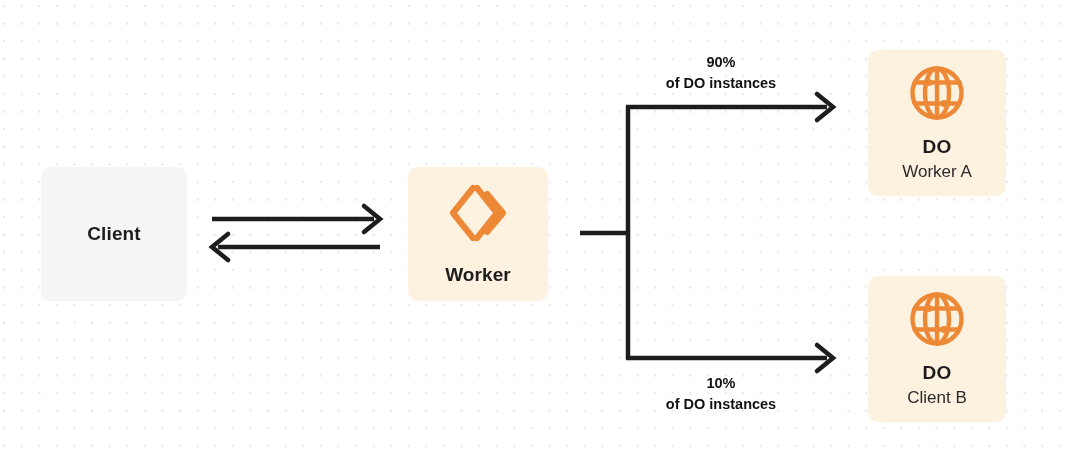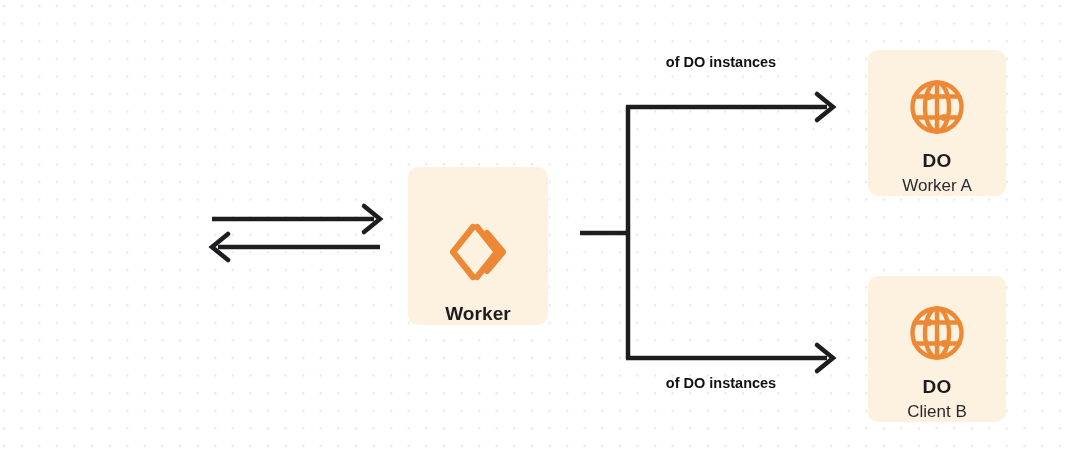--- a/index.html
+++ b/index.html
@@ -19,38 +19,38 @@
     overflow: hidden;
     font-family: "Liberation Sans", sans-serif;
     -webkit-font-smoothing: antialiased;
   }
 
   .node {
     position: absolute;
     display: flex;
     flex-direction: column;
     align-items: center;
-    justify-content: flex-end;
+    justify-content: center;
     border-radius: 10px;
     box-sizing: border-box;
   }
 
   .node-client {
     left: 41px;
     top: 167px;
     width: 146px;
     height: 134px;
     background: #f4f5f7;
   }
 
   .node-worker {
     left: 408px;
     top: 167px;
     width: 140px;
-    height: 158px;
+    height: 134px;
     background: #fdf1e0;
   }
 
   .node-do-a {
     left: 868px;
     top: 50px;
     width: 138px;
     height: 146px;
     background: #fdf1e0;
   }
@@ -155,20 +155,23 @@
       <line x1="626" y1="107" x2="827" y2="107" stroke="#1d1d1f" stroke-width="4.5" stroke-linecap="butt"></line>
       <polyline points="817,94 833,107 817,120" fill="none" stroke="#1d1d1f" stroke-width="4.5" stroke-linecap="round" stroke-linejoin="miter"></polyline>
     </g>
 
     <g>
       <line x1="626" y1="358" x2="827" y2="358" stroke="#1d1d1f" stroke-width="4.5" stroke-linecap="butt"></line>
       <polyline points="817,345 833,358 817,371" fill="none" stroke="#1d1d1f" stroke-width="4.5" stroke-linecap="round" stroke-linejoin="miter"></polyline>
     </g>
   </svg>
 
+  <div class="node node-client">
+    <span class="node-title-plain">Client</span>
+  </div>
 
   <div class="node node-worker">
     <span class="worker-icon">
       <svg width="64" height="62" viewBox="0 0 64 62" aria-hidden="true">
         <path d="M27 6 L7 31 L27 56" fill="none" stroke="#ed8936" stroke-width="6.2" stroke-linecap="round" stroke-linejoin="round"></path>
         <path d="M31 6 L51 31 L31 56" fill="none" stroke="#ed8936" stroke-width="6.2" stroke-linecap="round" stroke-linejoin="round"></path>
         <path d="M41 12 L57 31 L41 50" fill="none" stroke="#ed8936" stroke-width="6.2" stroke-linecap="round" stroke-linejoin="round"></path>
       </svg>
     </span>
     <span class="node-title-plain">Worker</span>
@@ -204,20 +207,22 @@
         <line x1="39" y1="39.5" x2="51.4" y2="39.5" stroke="#ed8936" stroke-width="4.4" stroke-linecap="round"></line>
         <circle cx="21" cy="18.5" r="3.4" fill="#ed8936"></circle>
         <circle cx="36" cy="39.5" r="3.4" fill="#ed8936"></circle>
       </svg>
     </span>
     <span class="node-title">DO</span>
     <span class="node-sub">Client B</span>
   </div>
 
   <div class="edge-label edge-label-top">
+    <span class="pct">90%</span>
     <span>of DO instances</span>
   </div>
 
   <div class="edge-label edge-label-bottom">
+    <span class="pct">10%</span>
     <span>of DO instances</span>
   </div>
 
 </div>
 
 </body></html>

